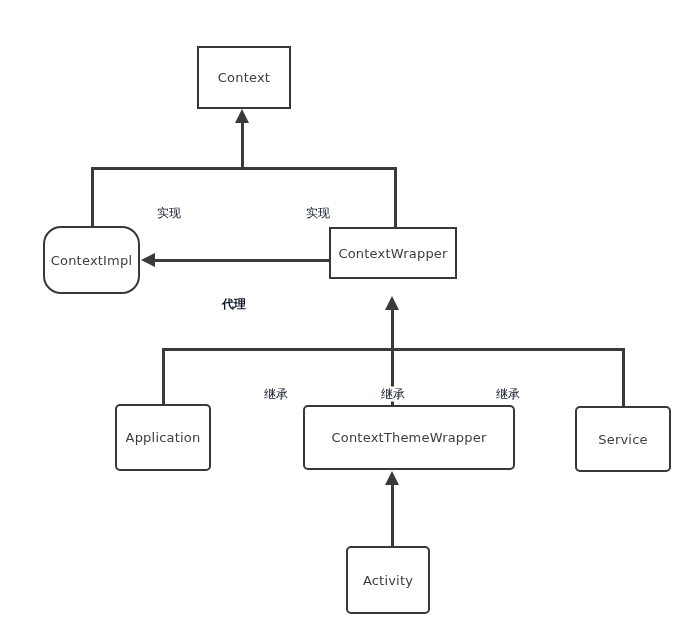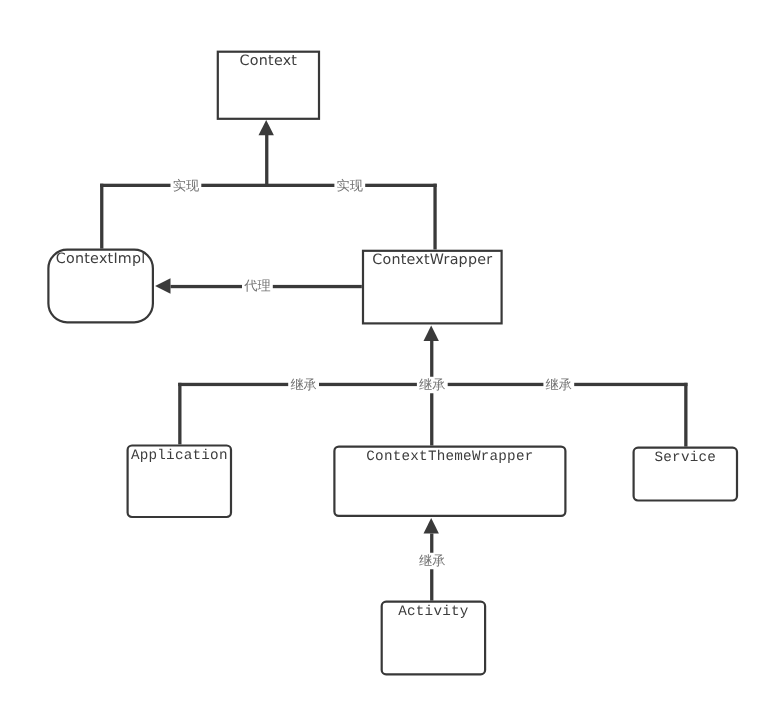--- a/index.html
+++ b/index.html
@@ -15,27 +15,27 @@
     background: #ffffff;
     overflow: hidden;
   }
   .node {
     position: absolute;
     box-sizing: border-box;
     background: #ffffff;
     border: 2.5px solid #383838;
     color: #3d3d3d;
     display: flex;
-    align-items: flex-start;
+    align-items: center;
     justify-content: center;
     font-size: 13px;
     letter-spacing: 0.2px;
     white-space: nowrap;
   }
-  .node.rounded { border-radius: 5px; font-family: Liberation Mono, monospace; }
+  .node.rounded { border-radius: 5px; }
   .line {
     position: absolute;
     background: #3a3a3a;
   }
   .arrowhead {
     position: absolute;
     width: 0;
     height: 0;
   }
   .arrow-up {
@@ -45,35 +45,36 @@
   }
   .arrow-left {
     border-top: 7px solid transparent;
     border-bottom: 7px solid transparent;
     border-right: 14px solid #3a3a3a;
   }
   .edge-label {
     position: absolute;
     transform: translate(-50%, -50%);
     background: #ffffff;
-    color: #737373;
+    color: #0f172a;
     font-size: 12px;
     line-height: 15px;
     padding: 0 2px;
     white-space: nowrap;
+    margin-top: 44px;
   }
 
   
   #node-context            { left: 197px; top: 46px;  width: 94px;  height: 63px; }
   #node-contextimpl        { left: 43px;  top: 226px; width: 97px;  height: 68px; border-radius: 18px; }
-  #node-contextwrapper     { left: 329px; top: 227px; width: 128px; height: 68px; }
+  #node-contextwrapper     { left: 329px; top: 227px; width: 128px; height: 52px; }
   #node-application        { left: 115px; top: 404px; width: 96px;  height: 67px; }
   #node-contextthemewrapper{ left: 303px; top: 405px; width: 212px; height: 65px; }
-  #node-service            { left: 575px; top: 406px; width: 96px;  height: 50px; }
-  #node-activity           { left: 346px; top: 546px; width: 96px;  height: 68px; }
+  #node-service            { left: 575px; top: 406px; width: 96px;  height: 66px; }
+  #node-activity           { left: 346px; top: 546px; width: 84px;  height: 68px; }
 
   
   #edge-implements-horizontal { left: 91px;  top: 167px; width: 306px; height: 3px; }
   #edge-impl-riser            { left: 91px;  top: 167px; width: 3px;   height: 59px; }
   #edge-wrapper-riser         { left: 394px; top: 167px; width: 3px;   height: 60px; }
   #edge-context-stem          { left: 241px; top: 122px; width: 3px;   height: 48px; }
   #arrow-context              { left: 235px; top: 109px; }
 
   
   #edge-delegate-line         { left: 155px; top: 259px; width: 174px; height: 3px; }
@@ -86,21 +87,21 @@
   #edge-wrapper-up-stem       { left: 391px; top: 309px; width: 3px;   height: 96px; }
   #arrow-contextwrapper       { left: 385px; top: 296px; }
 
   
   #edge-activity-stem         { left: 391px; top: 485px; width: 3px;   height: 61px; }
   #arrow-contextthemewrapper  { left: 385px; top: 471px; }
 
   
   #label-implements-left   { left: 169px; top: 169px; }
   #label-implements-right  { left: 318px; top: 169px; }
-  #label-delegate          { left: 234px; top: 260px; }
+  #label-delegate          { left: 234px; top: 260px; font-weight: bold; }
   #label-extends-left      { left: 276px; top: 350px; }
   #label-extends-middle    { left: 393px; top: 350px; }
   #label-extends-right     { left: 508px; top: 350px; }
   #label-extends-activity  { left: 393px; top: 510px; }
 </style>
 </head>
 <body>
 
 <div id="canvas">
 

